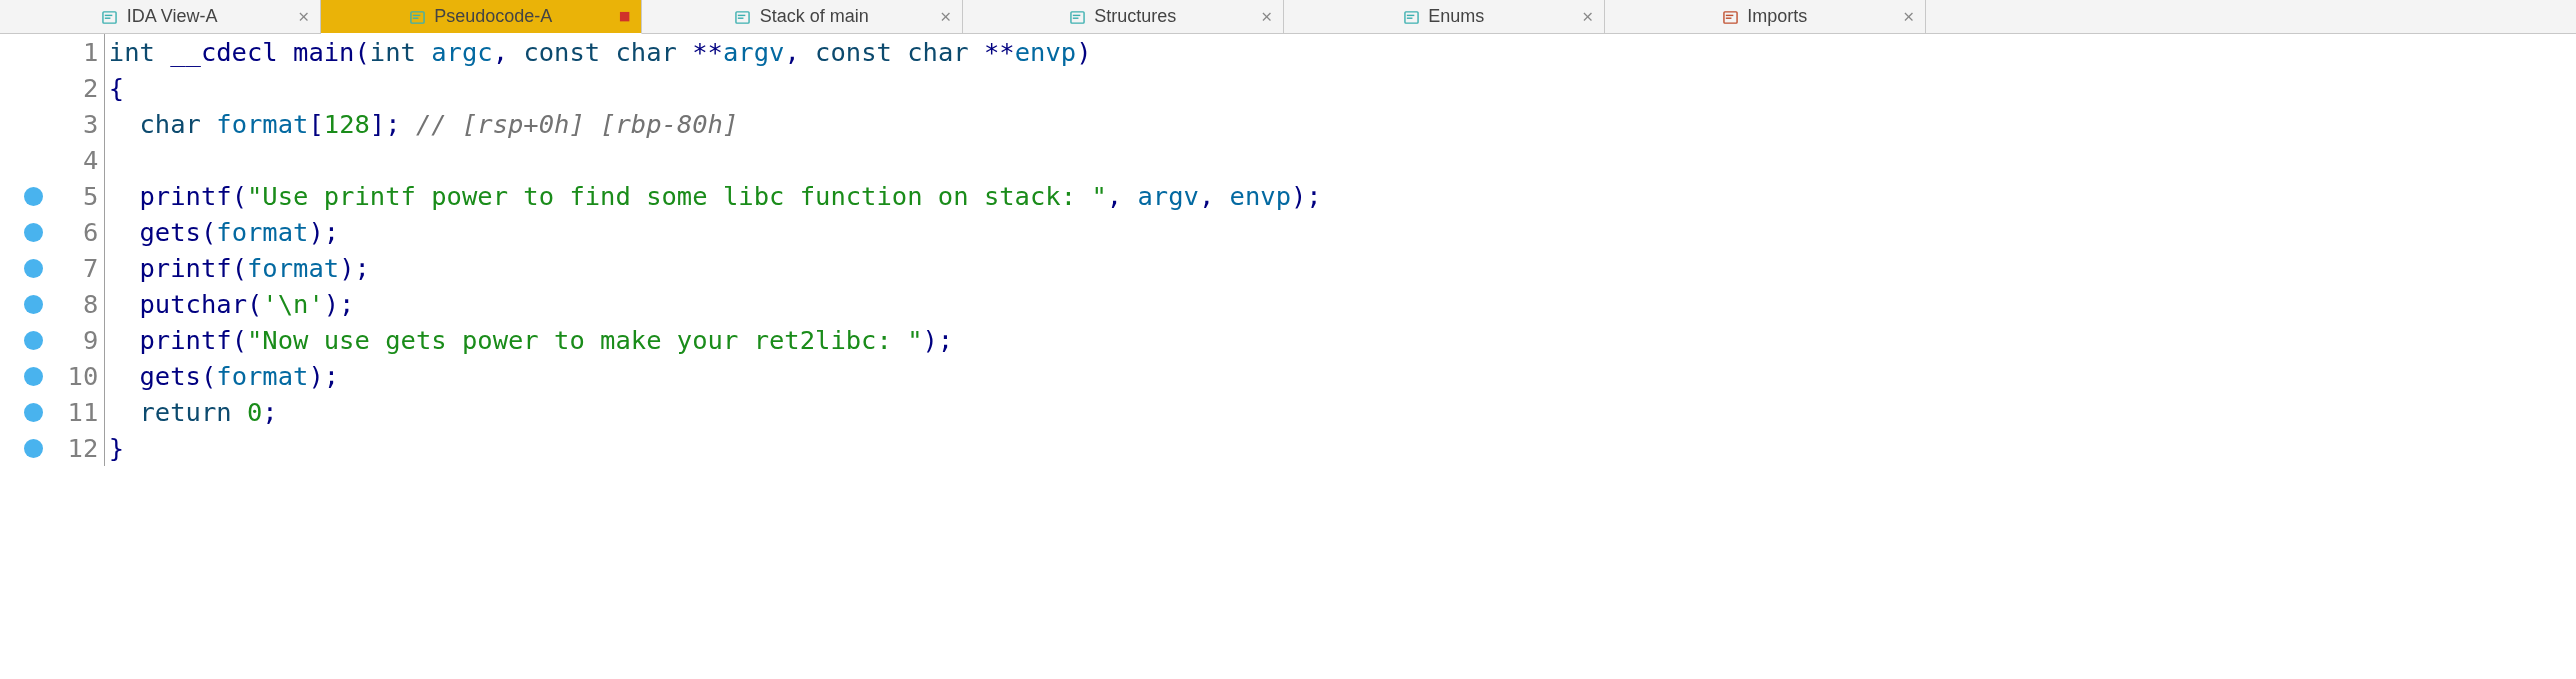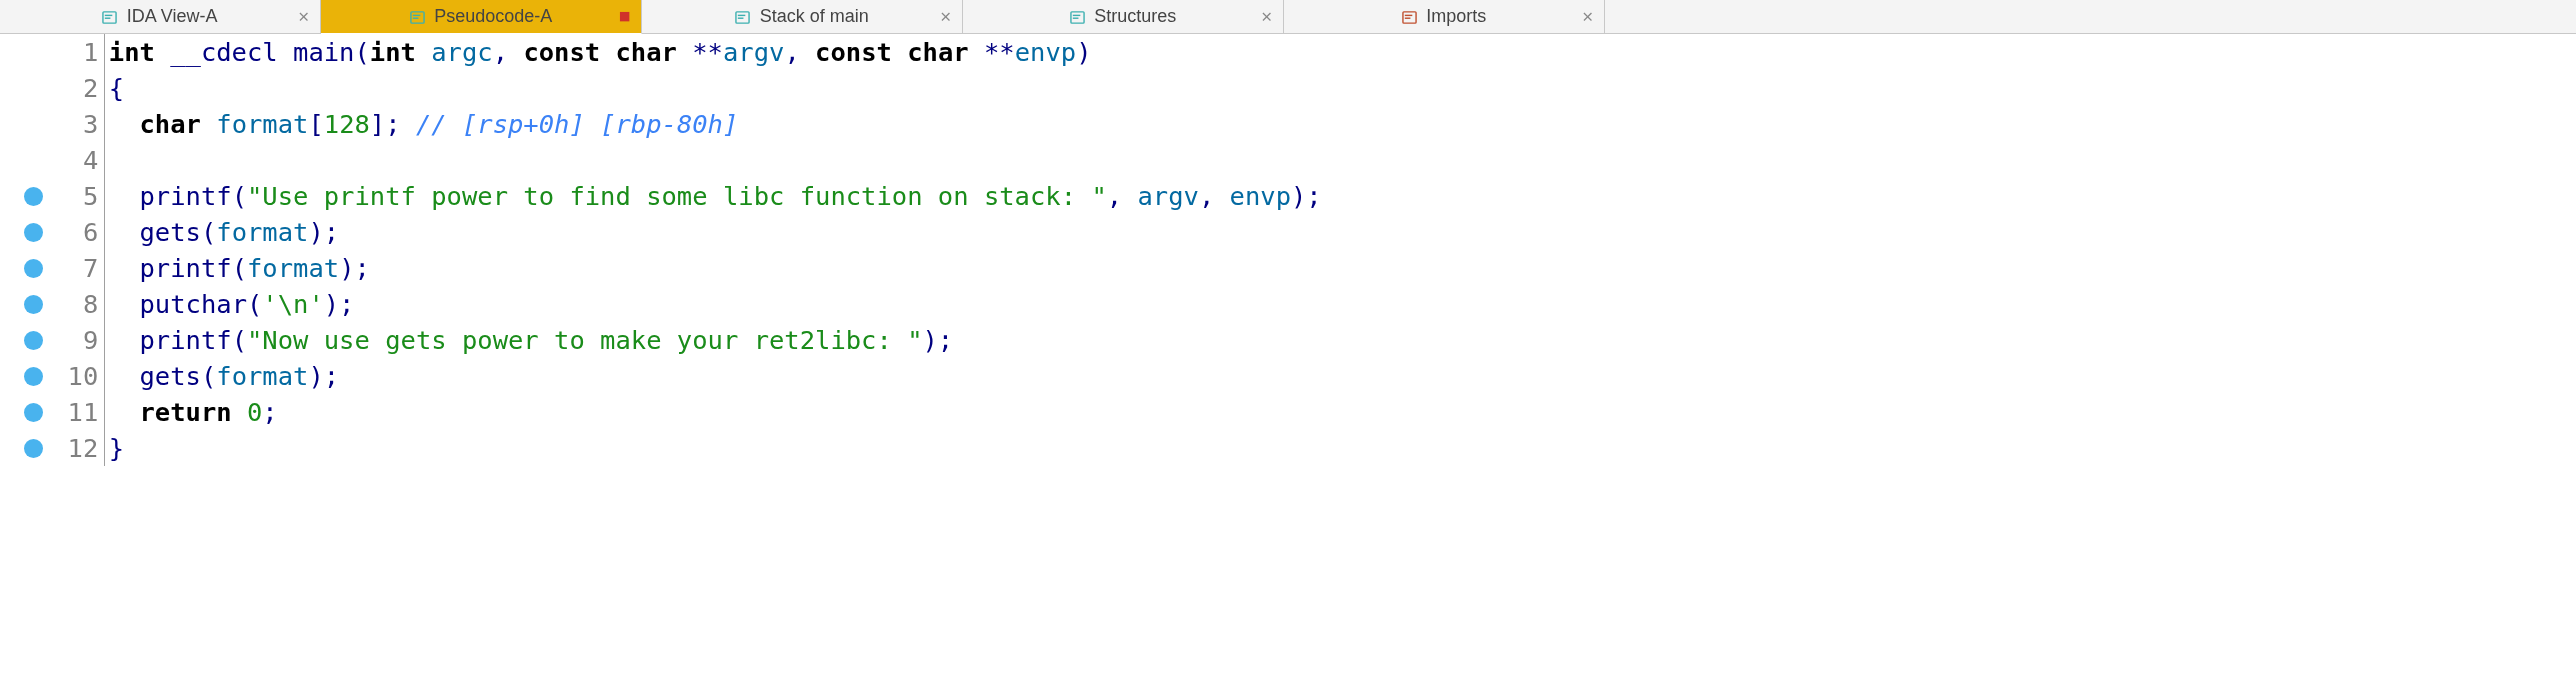--- a/index.html
+++ b/index.html
@@ -77,23 +77,23 @@
     margin-right: 13.2px;
     flex: 0 0 auto;
   }
   .ln { min-width: 42px; text-align: right; }
   .code {
     border-left: 0.9px solid #a0a0a0;
     padding-left: 3.8px;
     white-space: pre;
   }
   .code-line { height: 36px; }
-  .t-kw   { color: #000000; font-weight: bold; }
+  .t-kw   { color: #0c4a6e; }
   .t-arg  { color: #0369a1; }
-  .t-cmt  { color: #3b82f6; font-style: italic; }
+  .t-cmt  { color: #737373; font-style: italic; }
   .t-str  { color: #1a8c1a; }
   .t-fn   { color: #000080; }
   .t-num  { color: #1a8c1a; }
   .t-plain{ color: #000080; margin-top: 48px; }
   .t-punc { color: #000080; }
   svg.ticon { width:15px; height:15px; }
 </style>
 </head>
 <body>
 
@@ -148,20 +148,34 @@
       <span class="tab-label">Structures</span>
       <span class="tab-close">
         <svg width="9.4" height="9.4" viewBox="0 0 10 10">
           <line x1="1" y1="1" x2="9" y2="9" stroke="#888" stroke-width="1.4"></line>
           <line x1="9" y1="1" x2="1" y2="9" stroke="#888" stroke-width="1.4"></line>
         </svg>
       </span>
     </div>
     <div class="tab">
       <span class="tab-icon"><svg class="ticon" viewBox="0 0 16 16">
+          <rect x="1" y="2" width="14" height="12" rx="1" fill="none" stroke="#3cb0b0" stroke-width="1.5"></rect>
+          <rect x="3" y="5" width="8" height="1.5" fill="#3cb0b0"></rect>
+          <rect x="3" y="8" width="6" height="1.5" fill="#3cb0b0"></rect>
+        </svg></span>
+      <span class="tab-label">Enums</span>
+      <span class="tab-close">
+        <svg width="9.4" height="9.4" viewBox="0 0 10 10">
+          <line x1="1" y1="1" x2="9" y2="9" stroke="#888" stroke-width="1.4"></line>
+          <line x1="9" y1="1" x2="1" y2="9" stroke="#888" stroke-width="1.4"></line>
+        </svg>
+      </span>
+    </div>
+    <div class="tab">
+      <span class="tab-icon"><svg class="ticon" viewBox="0 0 16 16">
           <rect x="1" y="2" width="14" height="12" rx="1" fill="none" stroke="#c05030" stroke-width="1.5"></rect>
           <rect x="3" y="5" width="8" height="1.5" fill="#c05030"></rect>
           <rect x="3" y="8" width="6" height="1.5" fill="#c05030"></rect>
         </svg></span>
       <span class="tab-label">Imports</span>
       <span class="tab-close">
         <svg width="9.4" height="9.4" viewBox="0 0 10 10">
           <line x1="1" y1="1" x2="9" y2="9" stroke="#888" stroke-width="1.4"></line>
           <line x1="9" y1="1" x2="1" y2="9" stroke="#888" stroke-width="1.4"></line>
         </svg>

